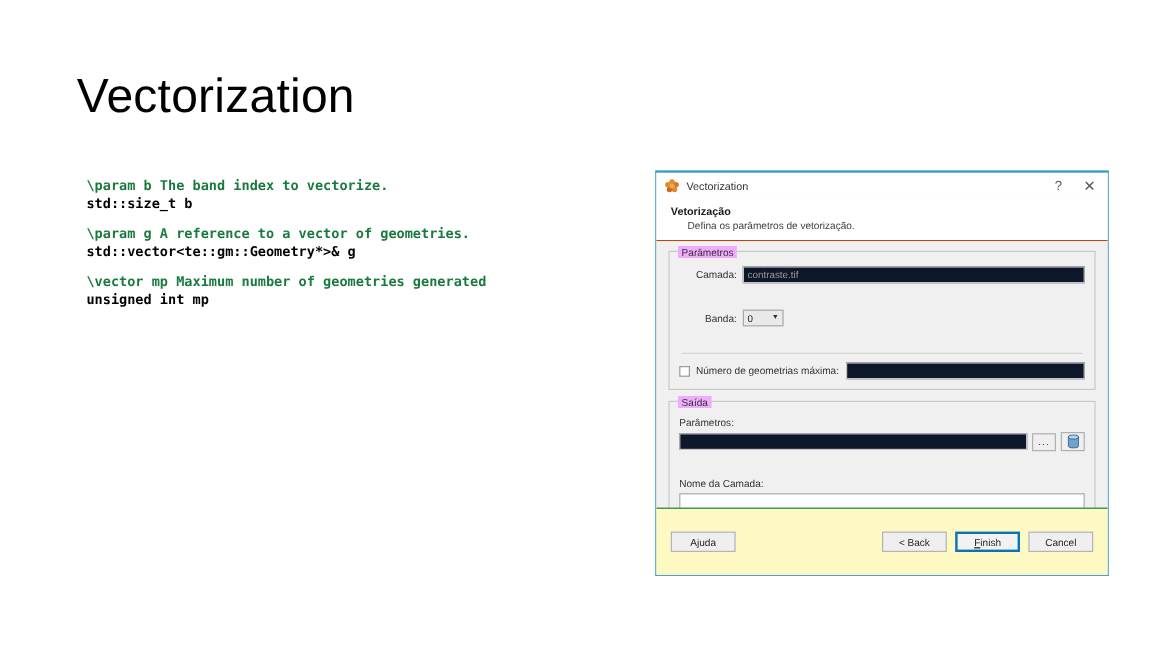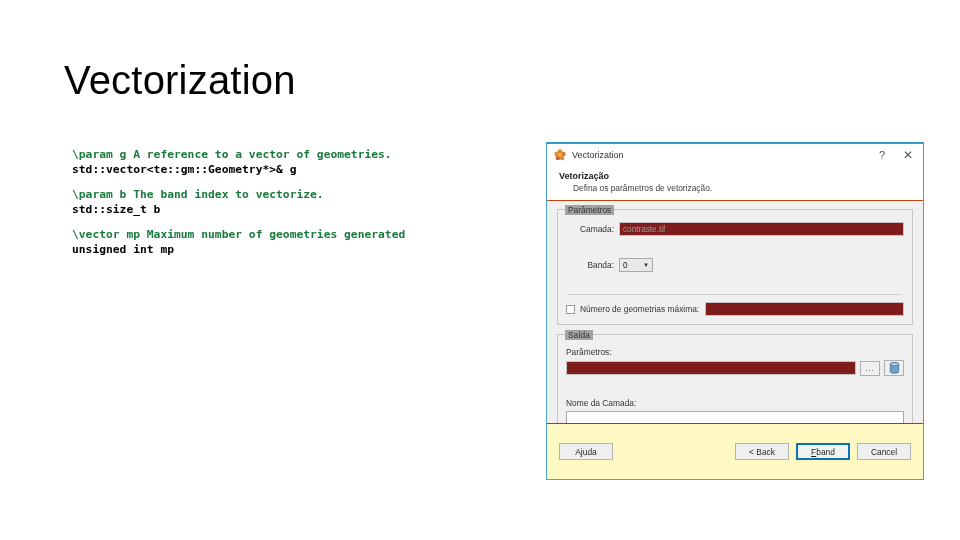--- a/index.html
+++ b/index.html
@@ -133,21 +133,21 @@
     border: 1px solid #c8c8c8;
     position: relative;
     padding: 12px 8px 8px 8px;
     margin-bottom: 9px;
     box-sizing: border-box;
   }
   .groupbox > .gb-title {
     position: absolute;
     top: -5px;
     left: 7px;
-    background: #a3a3a3;
+    background: #f0abfc;
     padding: 0 3px;
     font-size: 8.4px;
     color: #333333;
   }
 
   .row {
     display: flex;
     align-items: center;
     margin-bottom: 22px;
   }
@@ -160,21 +160,21 @@
   }
   .lbl.right-al {
     width: 48px;
     text-align: right;
     margin-right: 5px;
   }
 
   .textfield {
     height: 14px;
     border: 1px solid #c4c4c4;
-    background: #7f1d1d;
+    background: #0f172a;
     box-sizing: border-box;
     display: flex;
     align-items: center;
     padding: 0 3px;
     font-size: 8.2px;
     color: #9a9a9a;
     overflow: hidden;
     white-space: nowrap;
   }
   .textfield.editable {
@@ -281,27 +281,27 @@
   .btn u { text-decoration: underline; }
 </style>
 </head>
 <body>
 
 <div id="slide-title">Vectorization</div>
 
 <div id="code-block">
 
   <div class="code-group">
+    <div class="code-doc">\param b The band index to vectorize.</div>
+    <div class="code-decl">std::size_t b</div>
+  </div>
+
+  <div class="code-group">
     <div class="code-doc">\param g A reference to a vector of geometries.</div>
     <div class="code-decl">std::vector&lt;te::gm::Geometry*&gt;&amp; g</div>
-  </div>
-
-  <div class="code-group">
-    <div class="code-doc">\param b The band index to vectorize.</div>
-    <div class="code-decl">std::size_t b</div>
   </div>
 
   <div class="code-group">
     <div class="code-doc">\vector mp Maximum number of geometries generated</div>
     <div class="code-decl">unsigned int mp</div>
   </div>
 
 </div>
 
 <div id="dialog">
@@ -383,18 +383,18 @@
     </div>
 
   </div>
 
   <div class="dlg-footer">
     <span class="btn first">Ajuda</span>
     <span class="footer-spacer"></span>
     <span class="btn">&lt; Back</span>
     <span class="btn default">
         <u>F</u>
-        <span>band</span>
+        <span>inish</span>
       </span>
     <span class="btn">Cancel</span>
   </div>
 
 </div>
 
 </body></html>

